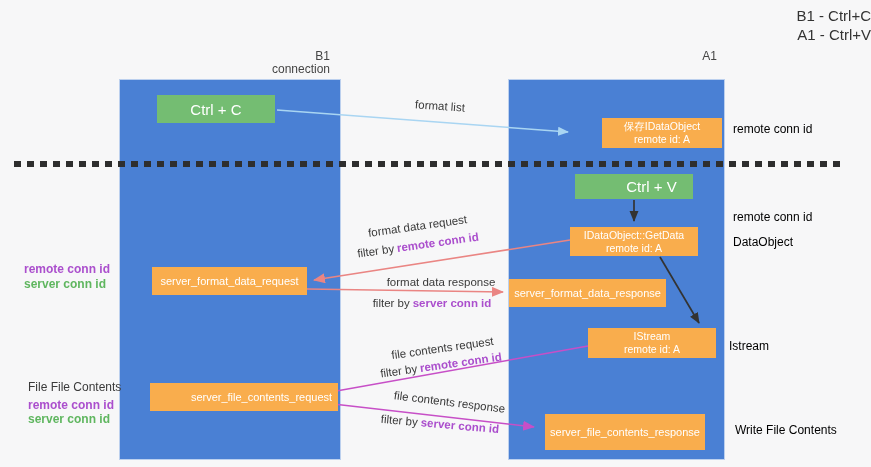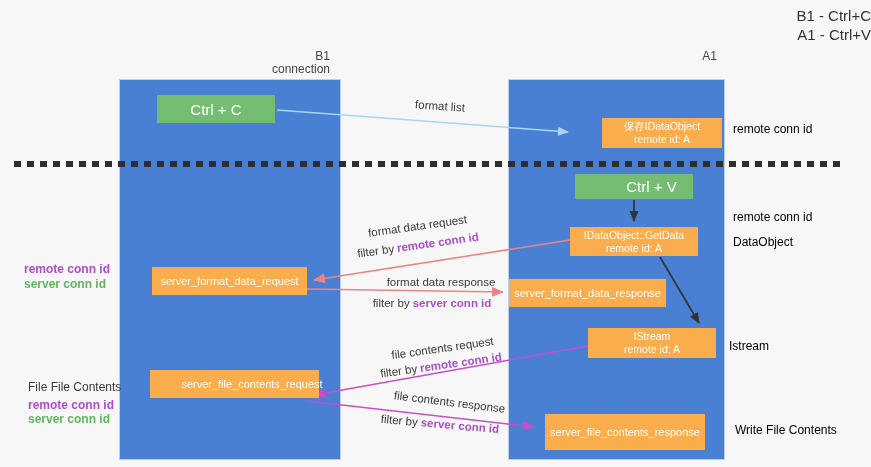--- a/index.html
+++ b/index.html
@@ -123,21 +123,21 @@
 
   <div class="node orange" style="left:509px;top:279px;width:157px;height:28px;">
     <span>server_format_data_response</span>
   </div>
 
   <div class="node orange twoline" style="left:588px;top:328px;width:128px;height:30px;">
     <span>IStream</span>
     <span>remote id: A</span>
   </div>
 
-  <div class="node orange" style="left:150px;top:370px;width:169px;height:28px;padding-left:35px;">
+  <div class="node orange" style="left:150px;top:383px;width:188px;height:28px;padding-left:35px;">
     <span>server_file_contents_request</span>
   </div>
 
   <div class="node orange" style="left:545px;top:414px;width:160px;height:36px;">
     <span>server_file_contents_response</span>
   </div>
 
   <div class="edge-label" style="left:385px;top:100px;width:110px;transform:rotate(4deg);">format list</div>
 
   <div class="edge-label" style="left:335px;top:220px;width:165px;transform:rotate(-8deg);">format data request</div>

